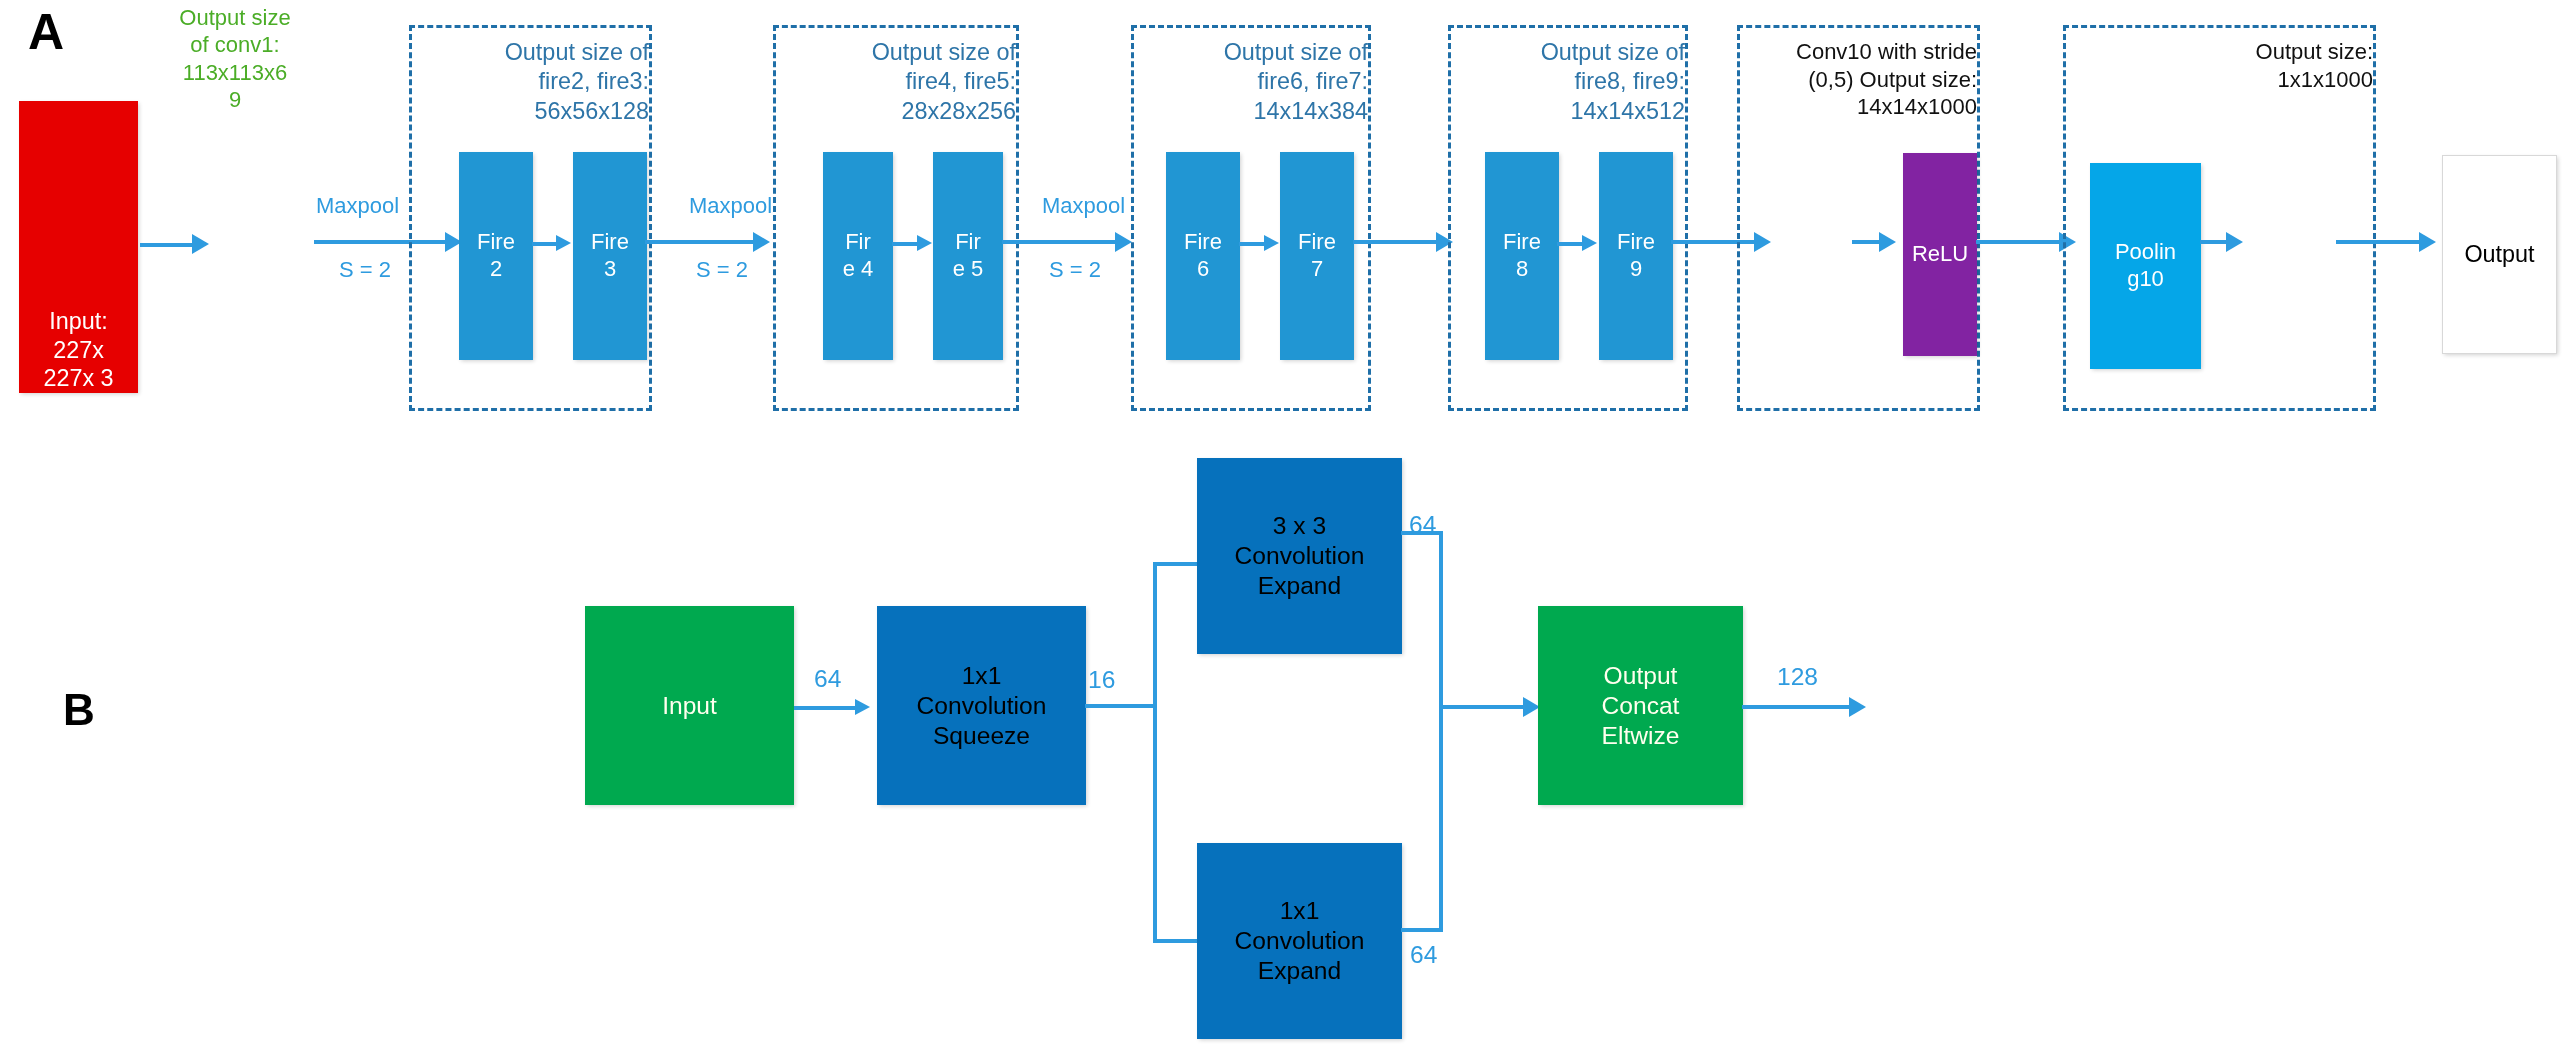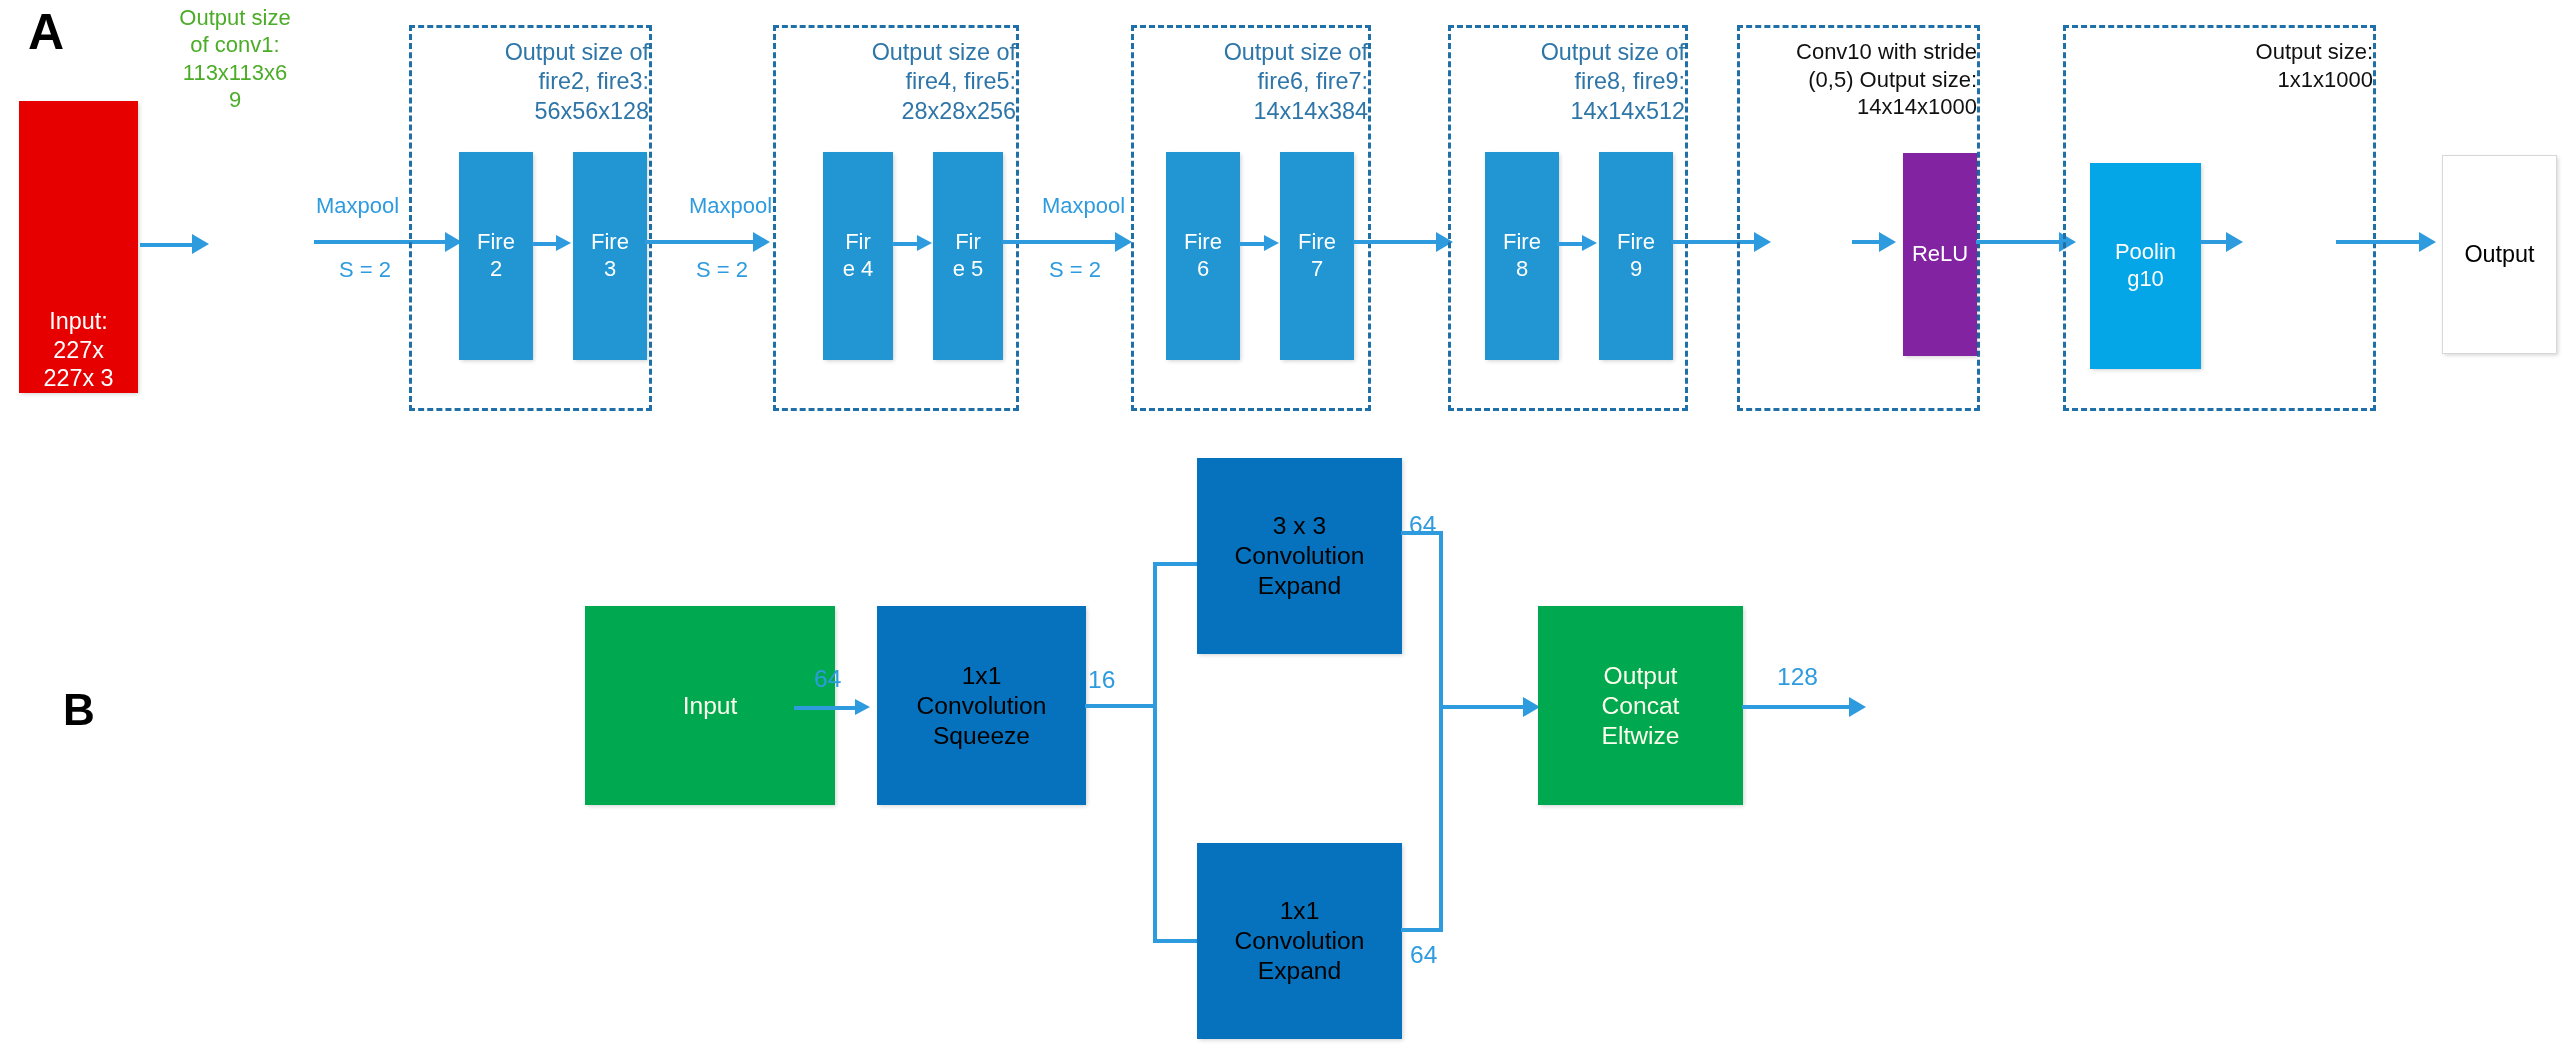--- a/index.html
+++ b/index.html
@@ -163,21 +163,21 @@
   <div class="arrow" style="left:2226px;top:232px;"></div>
 
   <div class="ln lnh" style="left:2336px;top:240px;width:87px;"></div>
   <div class="arrow" style="left:2419px;top:232px;"></div>
   <div class="blk" style="left:2442px;top:155px;width:115px;height:199px;background:#FFFFFF;border:1.2px solid #D8D8D8;color:#000;font-size:23.4px;">
     <span style="white-space:pre-line;">Output</span>
   </div>
 
   <div class="panel-letter" style="left:63px;top:685px;font-size:44px;">B</div>
 
-  <div class="blk" style="left:585px;top:606px;width:250px;height:199px;background:#00A94F;color:#ffffee;font-size:24.6px;">
+  <div class="blk" style="left:585px;top:606px;width:209px;height:199px;background:#00A94F;color:#ffffee;font-size:24.6px;">
     <span style="white-space:pre-line;">Input</span>
   </div>
 
   <div class="lbl num" style="left:814px;top:665px;font-size:24.6px;">64</div>
   <div class="ln lnh-thin" style="left:794px;top:706px;width:64px;"></div>
   <div class="arrow sm" style="left:855px;top:699px;"></div>
 
   <div class="blk" style="left:877px;top:606px;width:209px;height:199px;background:#0671BC;color:#000;font-size:24.6px;">
     <span style="white-space:pre-line;">1x1
 Convolution

